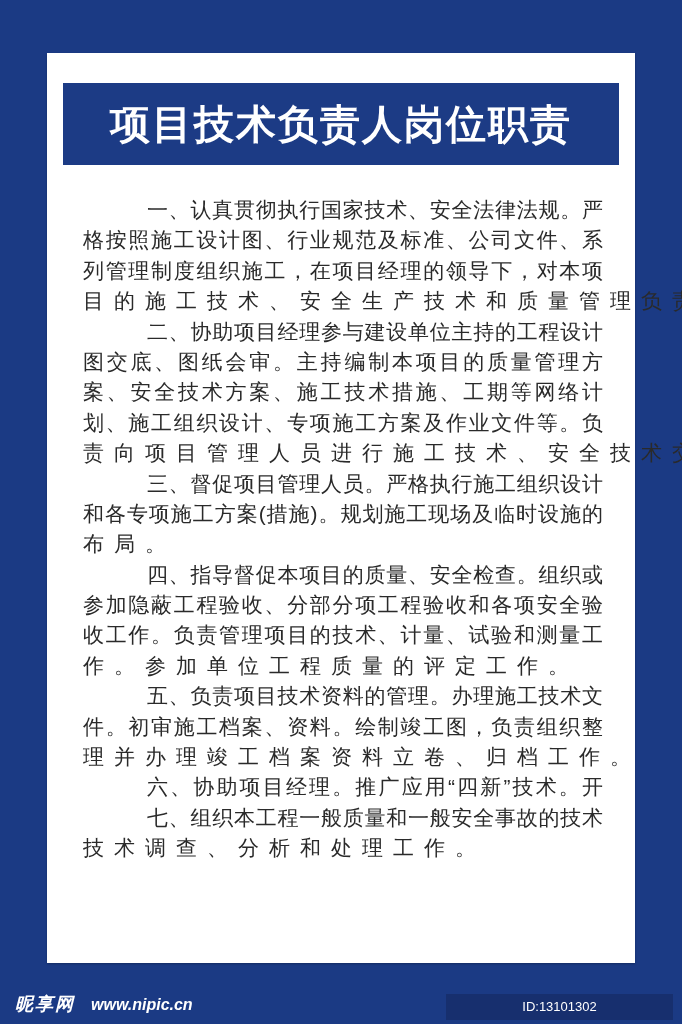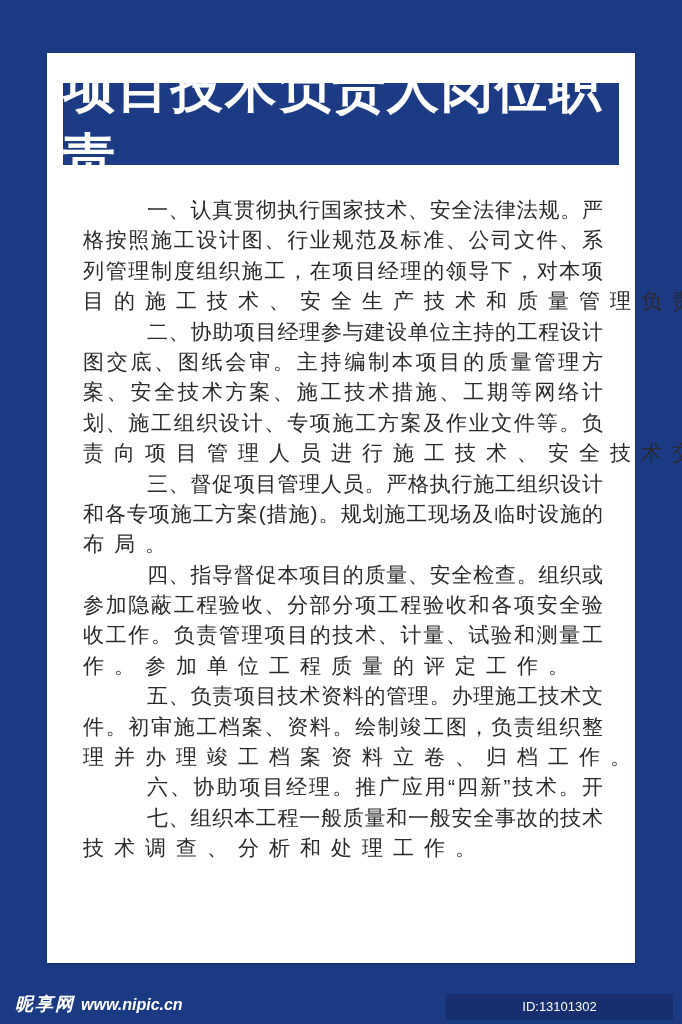--- a/index.html
+++ b/index.html
@@ -29,21 +29,21 @@
     top: 30px;
     width: 556px;
     height: 82px;
     background: #1c3b85;
     display: flex;
     align-items: center;
     justify-content: center;
   }
   .title-text {
     color: #ffffff;
-    font-size: 52px;
+    font-size: 40px;
     font-weight: bold;
     letter-spacing: 2px;
     font-family: "DejaVu Sans", sans-serif;
   }
   .body-text {
     position: absolute;
     left: 36px;
     top: 142px;
     width: 520px;
   }
@@ -76,21 +76,21 @@
     font-size: 18px;
     font-weight: bold;
     font-style: italic;
     letter-spacing: 2px;
     font-family: "DejaVu Sans", sans-serif;
   }
   .logo-url {
     font-size: 16px;
     font-weight: bold;
     font-style: italic;
-    margin-left: 6px;
+    margin-left: 16px;
     font-family: "Liberation Sans", sans-serif;
   }
   .footer-id {
     position: absolute;
     left: 446px;
     top: 994px;
     width: 227px;
     height: 26px;
     background: #172f6e;
     color: #ffffff;

